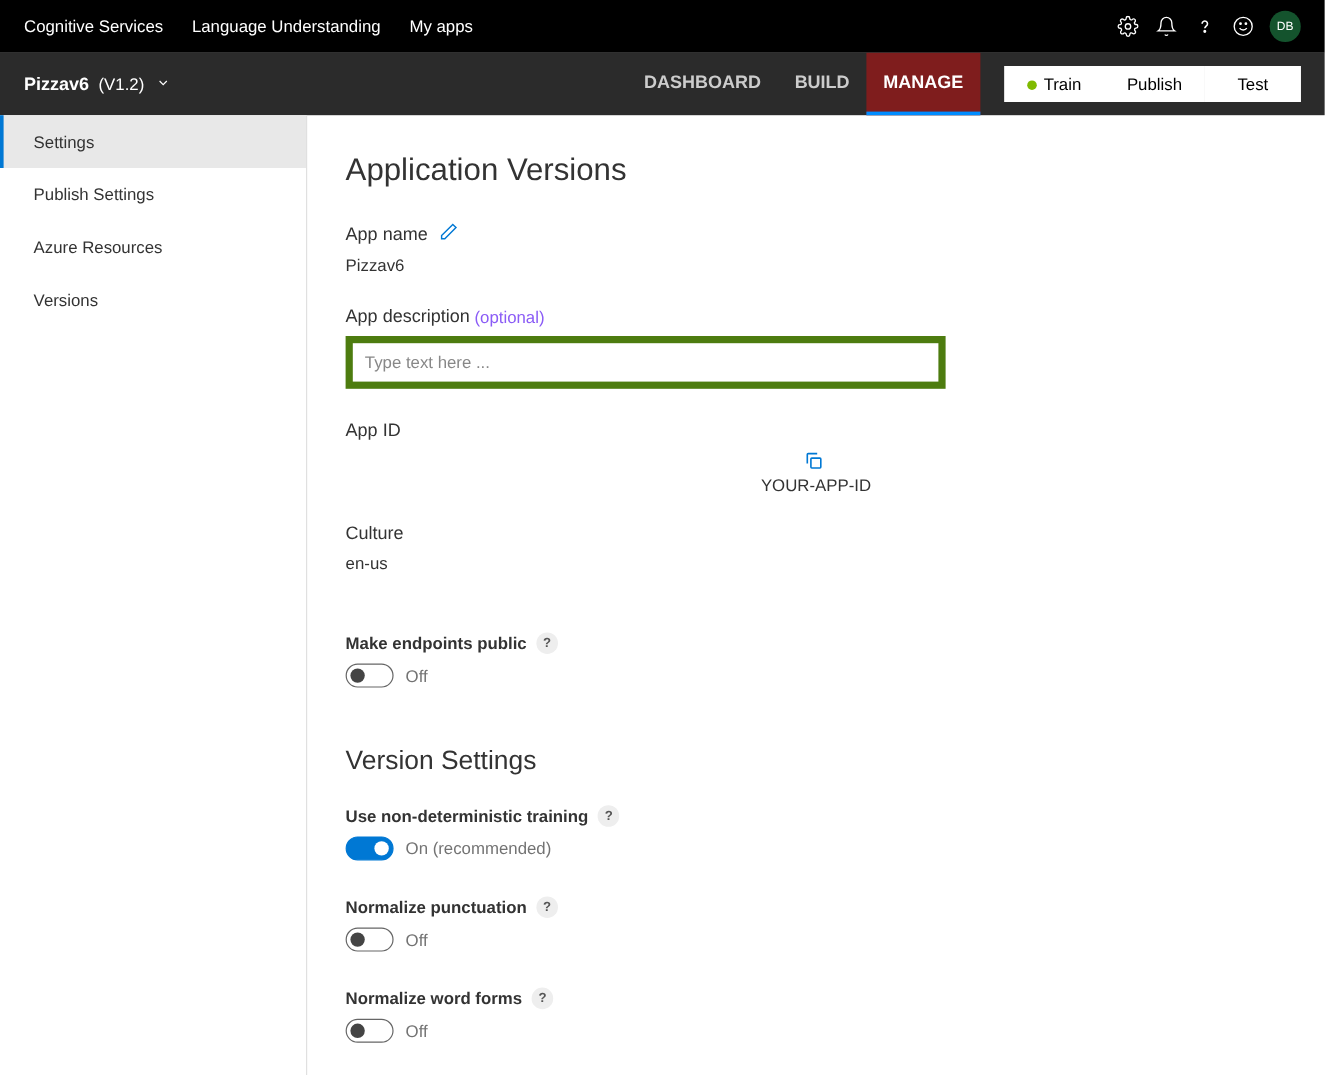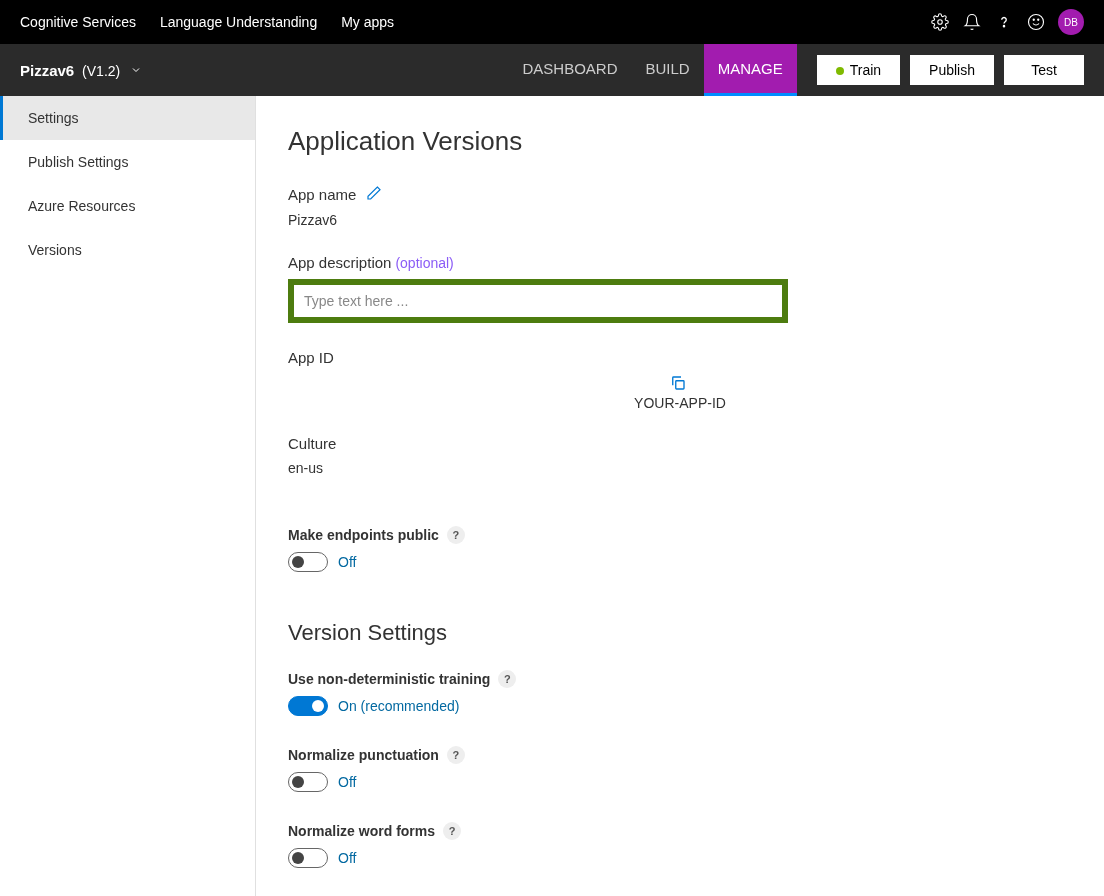--- a/index.html
+++ b/index.html
@@ -1,30 +1,30 @@
 <!DOCTYPE html>
 <html><head>
 <meta charset="utf-8">
 <style>
 * { box-sizing: border-box; margin: 0; padding: 0; }
 body { font-family: "Segoe UI", Arial, sans-serif; font-size: 14px; color: #333; background: #fff; width: 1104px; }
 .topbar { background: #000; color: #fff; display: flex; align-items: center; height: 44px; padding: 0 20px; }
 .topbar .crumb { margin-right: 24px; font-size: 14px; cursor: pointer; }
 .topbar .spacer { flex: 1; }
 .topbar .icon-btn { width: 32px; height: 32px; display: flex; align-items: center; justify-content: center; cursor: pointer; }
-.avatar { width: 26px; height: 26px; border-radius: 50%; background: #a21caf; color: #fff; font-size: 10px; display: flex; align-items: center; justify-content: center; margin-left: 6px; }
+.avatar { width: 26px; height: 26px; border-radius: 50%; background: #14532d; color: #fff; font-size: 10px; display: flex; align-items: center; justify-content: center; margin-left: 6px; }
 .appbar { background: #2b2b2b; color: #fff; height: 52px; display: flex; align-items: center; padding: 0 20px; }
 .appname { font-weight: 600; font-size: 15px; }
 .appver { font-weight: 400; margin-left: 4px; }
 .appbar .chev { margin-left: 6px; }
 .appbar .spacer { flex: 1; }
 .tabs { display: flex; height: 100%; }
-.tab { padding: 0 14px; display: flex; align-items: center; font-weight: 400; font-size: 15px; color: #ccc; cursor: pointer; border-bottom: 3px solid transparent; }
-.tab.active { color: #fff; border-bottom-color: #008cff; background: #a21caf; }
-.actions { display: flex; gap: 10px; margin-left: 20px; }
+.tab { padding: 0 14px; display: flex; align-items: center; font-weight: 700; font-size: 15px; color: #ccc; cursor: pointer; border-bottom: 3px solid transparent; }
+.tab.active { color: #fff; border-bottom-color: #008cff; background: #7f1d1d; }
+.actions { display: flex; margin-left: 20px; }
 .action-btn { background: #fff; color: #000; border: 1px solid #fff; padding: 6px 18px; font-size: 14px; cursor: pointer; min-width: 80px; text-align: center; }
 .train-dot { display: inline-block; width: 8px; height: 8px; border-radius: 50%; background: #7fba00; margin-right: 6px; }
 .content { display: flex; border-radius: 16px; }
 .sidebar { width: 256px; border-right: 1px solid #e0e0e0; min-height: 800px; }
 .side-item { padding: 14px 28px; cursor: pointer; font-size: 14px; color: #333; }
 .side-item.active { background: #e8e8e8; border-left: 3px solid #0078d4; padding-left: 25px; font-weight: 400; }
 .main { flex: 1; padding: 30px 32px; }
 h1 { font-size: 26px; font-weight: 400; margin-bottom: 28px; }
 h2 { font-size: 22px; font-weight: 400; margin-top: 48px; margin-bottom: 24px; }
 .label { font-size: 15px; margin-bottom: 8px; display: flex; align-items: center; }
@@ -36,21 +36,21 @@
 .appid-row { display: flex; align-items: center; margin-bottom: 24px; flex-direction: column; }
 .copy-icon { margin-right: 12px; margin-left: 8px; cursor: pointer; }
 .bold-label { font-size: 14px; font-weight: 600; display: flex; align-items: center; margin-bottom: 8px; }
 .help { display: inline-flex; width: 18px; height: 18px; border-radius: 50%; background: #eee; color: #555; font-size: 11px; align-items: center; justify-content: center; margin-left: 8px; cursor: pointer; }
 .toggle-row { display: flex; align-items: center; margin-bottom: 30px; }
 .toggle { width: 40px; height: 20px; border-radius: 10px; position: relative; cursor: pointer; margin-right: 10px; }
 .toggle.off { background: #fff; border: 1px solid #666; }
 .toggle.off .knob { position: absolute; width: 12px; height: 12px; border-radius: 50%; background: #444; top: 3px; left: 3px; }
 .toggle.on { background: #0078d4; border: 1px solid #0078d4; }
 .toggle.on .knob { position: absolute; width: 12px; height: 12px; border-radius: 50%; background: #fff; top: 3px; right: 3px; }
-.toggle-text { font-size: 14px; color: #0369a1; }
+.toggle-text { font-size: 14px; color: #737373; }
 </style>
 </head>
 <body>
 
 <div class="topbar">
   <span class="crumb">Cognitive Services</span>
   <span class="crumb">Language Understanding</span>
   <span class="crumb">My apps</span>
   <div class="spacer"></div>
   <div class="icon-btn">

